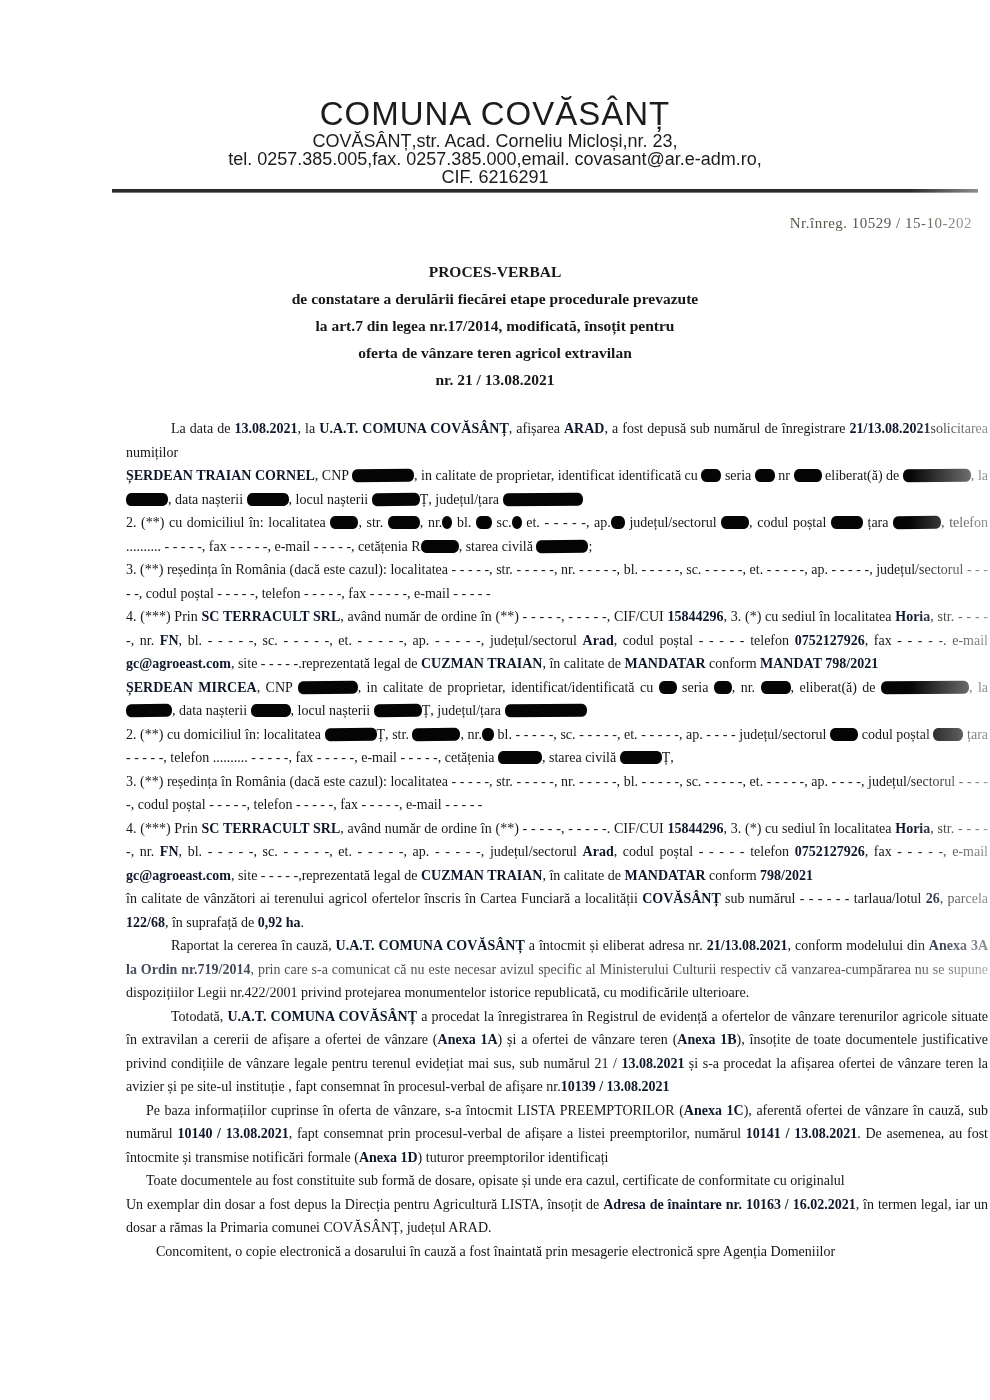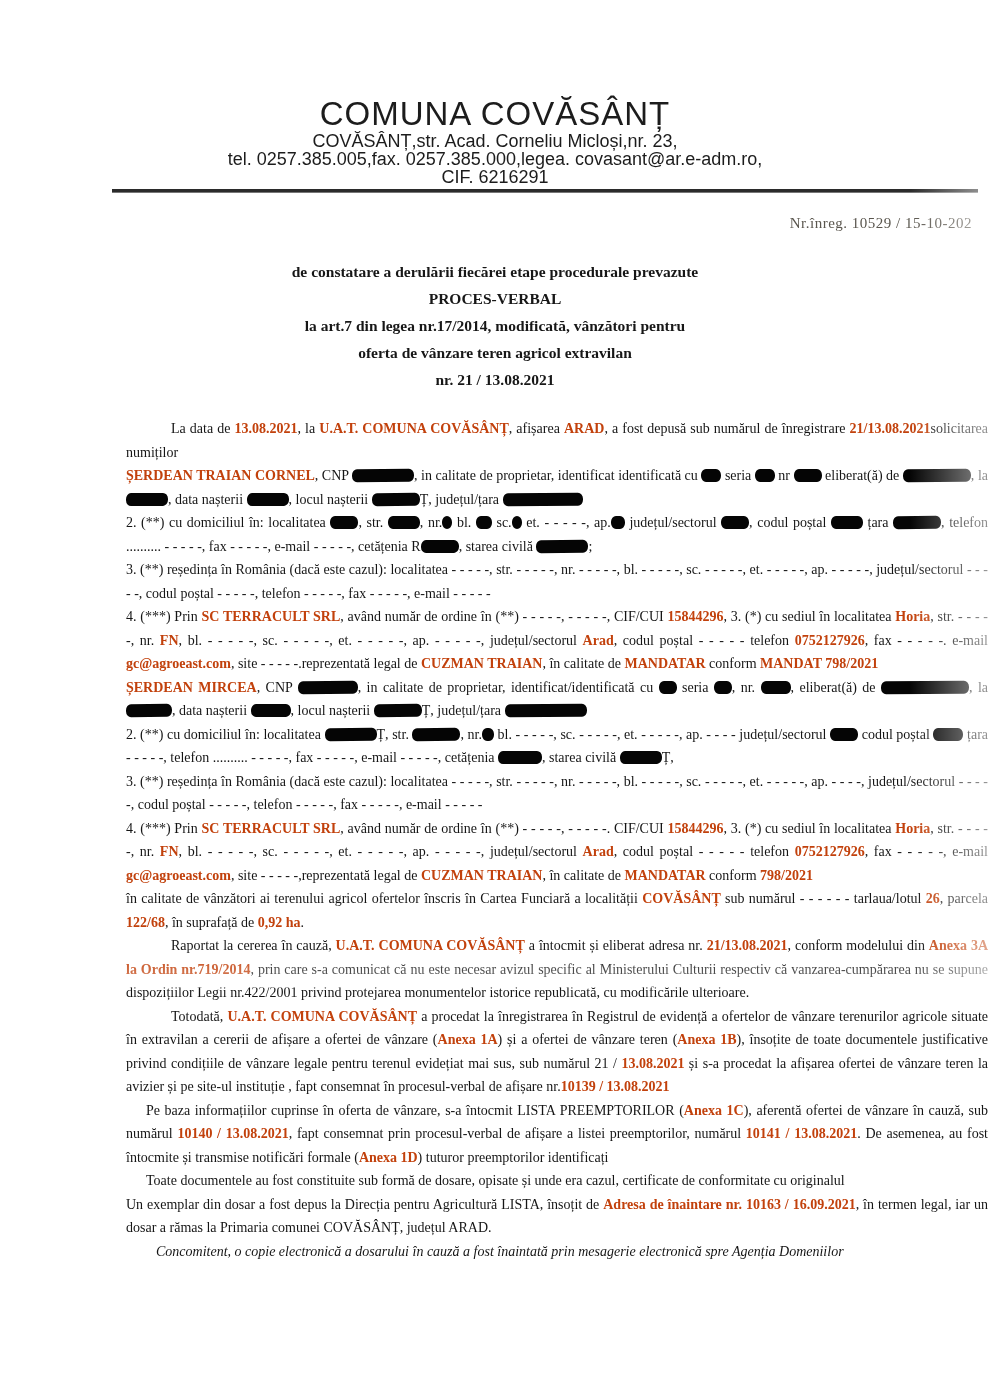--- a/index.html
+++ b/index.html
@@ -54,23 +54,23 @@
   
   .doc-body{
     margin:24px 0 0 126px;
     width:862px;
     font-size:14px;
     line-height:23.5px;
     text-align:justify;
   }
   .doc-body p{margin:0;}
   .doc-body p.ind-lg{text-indent:45px;}
-  .doc-body p.ind-md{text-indent:30px;font-style:italic;}
+  .doc-body p.ind-md{text-indent:30px;}
   .doc-body p.ind-sm{text-indent:20px;}
-  .doc-body b{font-weight:700;color:#c2410c;}
+  .doc-body b{font-weight:700;color:#0f172a;}
   .redact{
     display:inline-block;
     height:13px;
     background:#050505;
     border-radius:5px/6px;
     vertical-align:-2px;
     transform:rotate(-0.4deg);
   }
   
   .fade-right{
@@ -85,50 +85,50 @@
   }
 </style>
 </head>
 <body>
 
 <div class="page">
 
   <div class="letterhead">
     <div class="org-title">COMUNA COVĂSÂNȚ</div>
     <div class="addr">COVĂSÂNȚ,str. Acad. Corneliu Micloși,nr. 23,</div>
-    <div class="addr">tel. 0257.385.005,fax. 0257.385.000,legea. covasant@ar.e-adm.ro,</div>
+    <div class="addr">tel. 0257.385.005,fax. 0257.385.000,email. covasant@ar.e-adm.ro,</div>
     <div class="addr">CIF. 6216291</div>
   </div>
 
   <div class="head-rule"></div>
 
   <div class="reg-line">Nr.înreg. 10529 / 15-10-202</div>
 
   <div class="title-block">
+    <div>PROCES-VERBAL</div>
     <div>de constatare a derulării fiecărei etape procedurale prevazute</div>
-    <div>PROCES-VERBAL</div>
-    <div>la art.7 din legea nr.17/2014, modificată, vânzători pentru</div>
+    <div>la art.7 din legea nr.17/2014, modificată, însoțit pentru</div>
     <div>oferta de vânzare teren agricol extravilan</div>
     <div>nr. 21 / 13.08.2021</div>
   </div>
 
   <div class="doc-body">
       <p class="ind-lg"><span>La data de </span><b>13.08.2021</b><span>, la </span><b>U.A.T. COMUNA COVĂSÂNȚ</b><span>, afișarea </span><b>ARAD</b><span>, a fost depusă sub numărul de înregistrare </span><b>21/13.08.2021</b><span>solicitarea numiților</span></p>
       <p><b>ȘERDEAN TRAIAN CORNEL</b><span>, CNP </span><span class="redact" style="width: 62px;"></span><span>, in calitate de proprietar, identificat identificată cu </span><span class="redact" style="width: 20px;"></span><span> seria </span><span class="redact" style="width: 20px;"></span><span> nr </span><span class="redact" style="width: 28px;"></span><span> eliberat(ă) de </span><span class="redact" style="width: 68px;"></span><span>, la </span><span class="redact" style="width: 42px;"></span><span>, data nașterii </span><span class="redact" style="width: 42px;"></span><span>, locul nașterii </span><span class="redact" style="width: 48px;"></span><span>Ț, județul/țara </span><span class="redact" style="width: 80px;"></span></p>
       <p><span>2. (**) cu domiciliul în: localitatea </span><span class="redact" style="width: 28px;"></span><span>, str. </span><span class="redact" style="width: 32px;"></span><span>, nr.</span><span class="redact" style="width: 10px;"></span><span> bl. </span><span class="redact" style="width: 16px;"></span><span> sc.</span><span class="redact" style="width: 10px;"></span><span> et. - - - - -, ap.</span><span class="redact" style="width: 14px;"></span><span> județul/sectorul </span><span class="redact" style="width: 28px;"></span><span>, codul poștal </span><span class="redact" style="width: 32px;"></span><span> țara </span><span class="redact" style="width: 48px;"></span><span>, telefon .......... - - - - -, fax - - - - -, e-mail - - - - -, cetățenia R</span><span class="redact" style="width: 38px;"></span><span>, starea civilă </span><span class="redact" style="width: 52px;"></span><span>;</span></p>
       <p><span>3. (**) reședința în România (dacă este cazul): localitatea - - - - -, str. - - - - -, nr. - - - - -, bl. - - - - -, sc. - - - - -, et. - - - - -, ap. - - - - -, județul/sectorul - - - - -, codul poștal - - - - -, telefon - - - - -, fax - - - - -, e-mail - - - - -</span></p>
       <p><span>4. (***) Prin </span><b>SC TERRACULT SRL</b><span>, având număr de ordine în (**) - - - - -, - - - - -, CIF/CUI </span><b>15844296</b><span>, 3. (*) cu sediul în localitatea </span><b>Horia</b><span>, str. - - - - -, nr. </span><b>FN</b><span>, bl. - - - - -, sc. - - - - -, et. - - - - -, ap. - - - - -, județul/sectorul </span><b>Arad</b><span>, codul poștal - - - - - telefon </span><b>0752127926</b><span>, fax - - - - -. e-mail </span><b>gc@agroeast.com</b><span>, site - - - - -.reprezentată legal de </span><b>CUZMAN TRAIAN</b><span>, în calitate de </span><b>MANDATAR</b><span> conform </span><b>MANDAT 798/2021</b></p>
       <p><b>ȘERDEAN MIRCEA</b><span>, CNP </span><span class="redact" style="width: 60px;"></span><span>, in calitate de proprietar, identificat/identificată cu </span><span class="redact" style="width: 18px;"></span><span> seria </span><span class="redact" style="width: 18px;"></span><span>, nr. </span><span class="redact" style="width: 30px;"></span><span>, eliberat(ă) de </span><span class="redact" style="width: 88px;"></span><span>, la </span><span class="redact" style="width: 46px;"></span><span>, data nașterii </span><span class="redact" style="width: 40px;"></span><span>, locul nașterii </span><span class="redact" style="width: 48px;"></span><span>Ț, județul/țara </span><span class="redact" style="width: 82px;"></span></p>
       <p><span>2. (**) cu domiciliul în: localitatea </span><span class="redact" style="width: 52px;"></span><span>Ț, str. </span><span class="redact" style="width: 48px;"></span><span>, nr.</span><span class="redact" style="width: 12px;"></span><span> bl. - - - - -, sc. - - - - -, et. - - - - -, ap. - - - - județul/sectorul </span><span class="redact" style="width: 28px;"></span><span> codul poștal </span><span class="redact" style="width: 30px;"></span><span> țara - - - - -, telefon .......... - - - - -, fax - - - - -, e-mail - - - - -, cetățenia </span><span class="redact" style="width: 44px;"></span><span>, starea civilă </span><span class="redact" style="width: 42px;"></span><span>Ț,</span></p>
       <p><span>3. (**) reședința în România (dacă este cazul): localitatea - - - - -, str. - - - - -, nr. - - - - -, bl. - - - - -, sc. - - - - -, et. - - - - -, ap. - - - -, județul/sectorul - - - - -, codul poștal - - - - -, telefon - - - - -, fax - - - - -, e-mail - - - - -</span></p>
       <p><span>4. (***) Prin </span><b>SC TERRACULT SRL</b><span>, având număr de ordine în (**) - - - - -, - - - - -. CIF/CUI </span><b>15844296</b><span>, 3. (*) cu sediul în localitatea </span><b>Horia</b><span>, str. - - - - -, nr. </span><b>FN</b><span>, bl. - - - - -, sc. - - - - -, et. - - - - -, ap. - - - - -, județul/sectorul </span><b>Arad</b><span>, codul poștal - - - - - telefon </span><b>0752127926</b><span>, fax - - - - -, e-mail </span><b>gc@agroeast.com</b><span>, site - - - - -,reprezentată legal de </span><b>CUZMAN TRAIAN</b><span>, în calitate de </span><b>MANDATAR</b><span> conform </span><b>798/2021</b></p>
       <p><span>în calitate de vânzători ai terenului agricol ofertelor înscris în Cartea Funciară a localității </span><b>COVĂSÂNȚ</b><span> sub numărul - - - - - - tarlaua/lotul </span><b>26</b><span>, parcela </span><b>122/68</b><span>, în suprafață de </span><b>0,92 ha</b><span>.</span></p>
       <p class="ind-lg"><span>Raportat la cererea în cauză, </span><b>U.A.T. COMUNA COVĂSÂNȚ</b><span> a întocmit și eliberat adresa nr. </span><b>21/13.08.2021</b><span>, conform modelului din </span><b>Anexa 3A la Ordin nr.719/2014</b><span>, prin care s-a comunicat că nu este necesar avizul specific al Ministerului Culturii respectiv că vanzarea-cumpărarea nu se supune dispozițiilor Legii nr.422/2001 privind protejarea monumentelor istorice republicată, cu modificările ulterioare.</span></p>
       <p class="ind-lg"><span>Totodată, </span><b>U.A.T. COMUNA COVĂSÂNȚ</b><span> a procedat la înregistrarea în Registrul de evidență a ofertelor de vânzare terenurilor agricole situate în extravilan a cererii de afișare a ofertei de vânzare (</span><b>Anexa 1A</b><span>) și a ofertei de vânzare teren (</span><b>Anexa 1B</b><span>), însoțite de toate documentele justificative privind condițiile de vânzare legale pentru terenul evidețiat mai sus, sub numărul 21 / </span><b>13.08.2021</b><span> și s-a procedat la afișarea ofertei de vânzare teren la avizier și pe site-ul instituție , fapt consemnat în procesul-verbal de afișare nr.</span><b>10139 / 13.08.2021</b></p>
       <p class="ind-sm"><span>Pe baza informațiilor cuprinse în oferta de vânzare, s-a întocmit LISTA PREEMPTORILOR (</span><b>Anexa 1C</b><span>), aferentă ofertei de vânzare în cauză, sub numărul </span><b>10140 / 13.08.2021</b><span>, fapt consemnat prin procesul-verbal de afișare a listei preemptorilor, numărul </span><b>10141 / 13.08.2021</b><span>. De asemenea, au fost întocmite și transmise notificări formale (</span><b>Anexa 1D</b><span>) tuturor preemptorilor identificați</span></p>
       <p class="ind-sm"><span>Toate documentele au fost constituite sub formă de dosare, opisate și unde era cazul, certificate de conformitate cu originalul</span></p>
-      <p><span>Un exemplar din dosar a fost depus la Direcția pentru Agricultură LISTA, însoțit de </span><b>Adresa de înaintare nr. 10163 / 16.09.2021</b><span>, în termen legal, iar un dosar a rămas la Primaria comunei COVĂSÂNȚ, județul ARAD.</span></p>
+      <p><span>Un exemplar din dosar a fost depus la Direcția pentru Agricultură LISTA, însoțit de </span><b>Adresa de înaintare nr. 10163 / 16.02.2021</b><span>, în termen legal, iar un dosar a rămas la Primaria comunei COVĂSÂNȚ, județul ARAD.</span></p>
       <p class="ind-md"><span>Concomitent, o copie electronică a dosarului în cauză a fost înaintată prin mesagerie electronică spre Agenția Domeniilor</span></p>
     </div>
 
   <div class="fade-right"></div>
   <div class="fade-bottom"></div>
 </div>
 
 </body></html>

